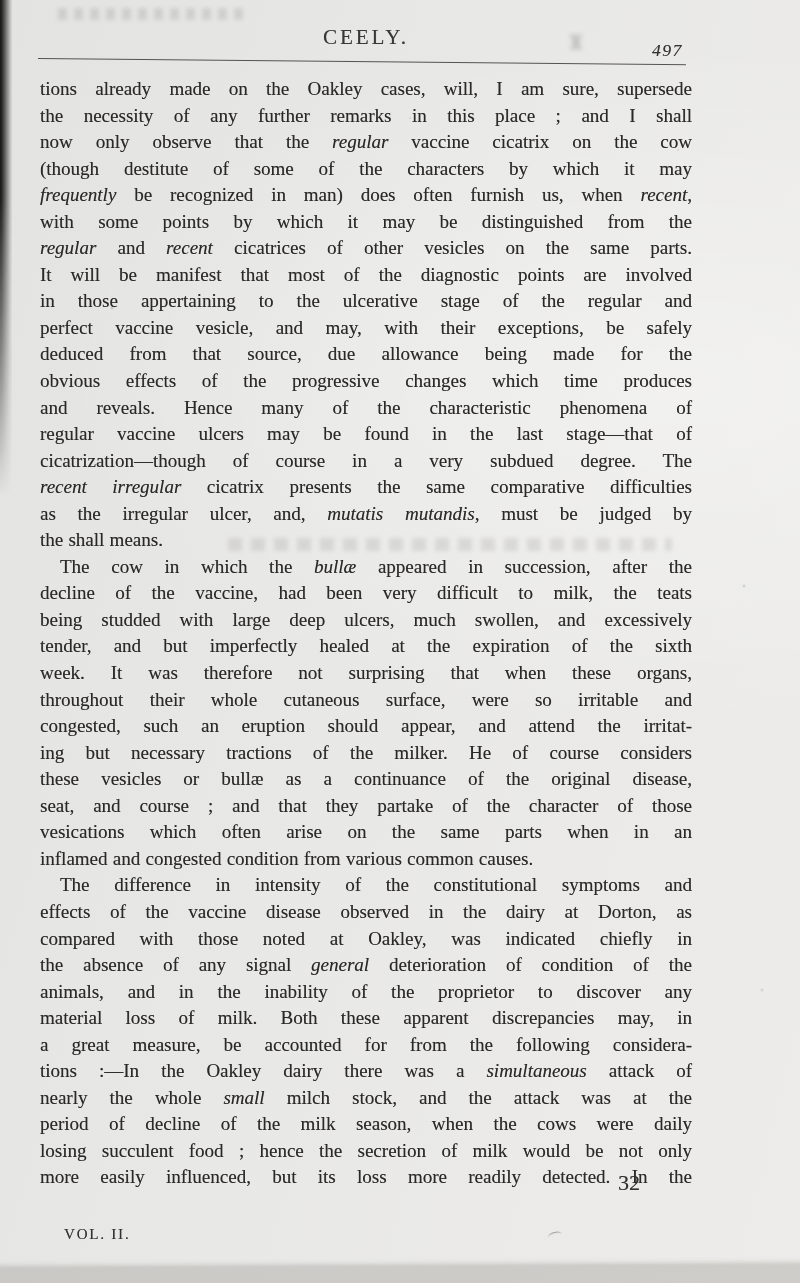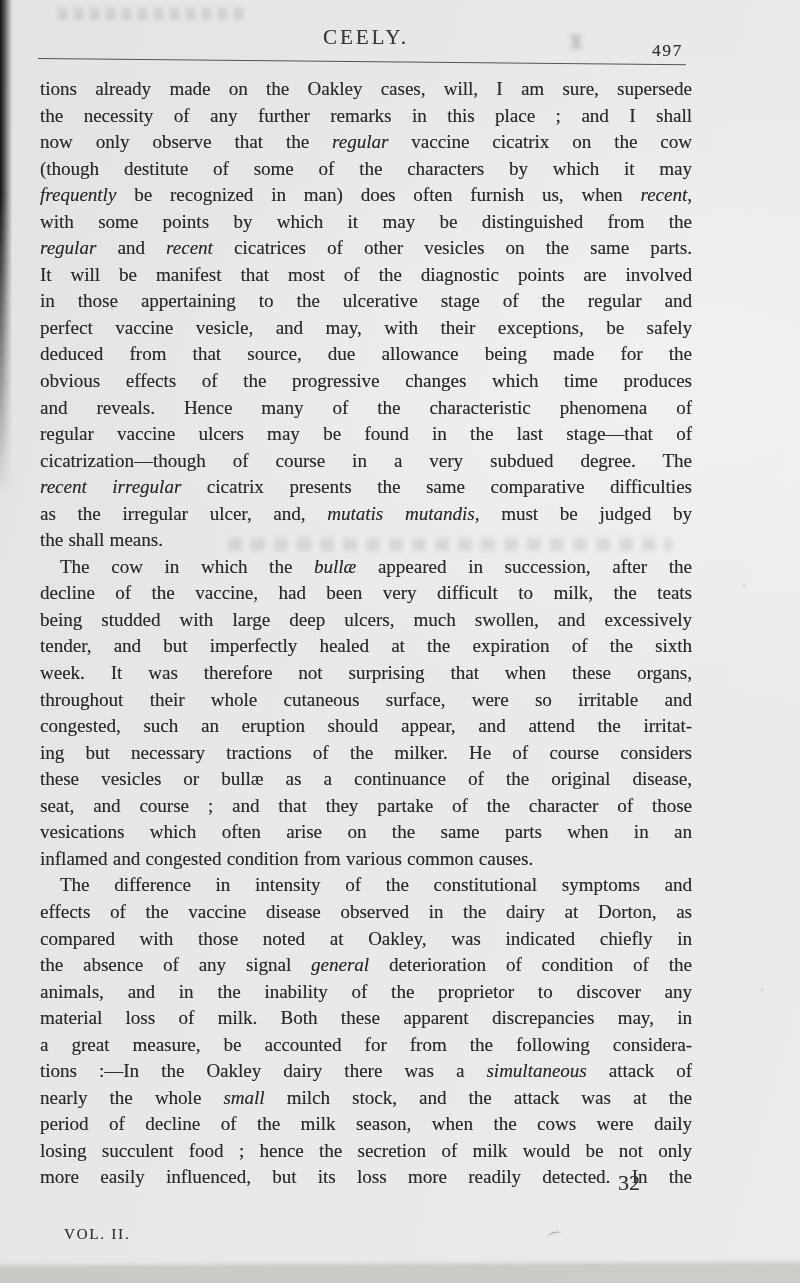--- a/index.html
+++ b/index.html
@@ -40,21 +40,21 @@
     box-shadow:0 -2px 4px rgba(118,116,110,.2);
     transform:rotate(-0.25deg); filter:blur(1px);
   }
 
   .running-head {
     position:absolute; top:25px; left:0; width:732px; text-align:center;
     font-size:21px; letter-spacing:3px; color:#3a3836;
   }
   .page-number {
     position:absolute; top:40px; left:652px;
-    font-size:17.5px; letter-spacing:1.5px; color:#343230;
+    font-size:17.5px; letter-spacing:1.5px; color:#343230;font-style:italic;
   }
   .header-rule {
     position:absolute; top:58px; left:38px; width:648px; height:0;
     border-top:1.8px solid rgba(58,56,52,.85);
     transform:rotate(0.55deg); transform-origin:left center;
     filter:blur(.3px);
   }
 
   .bodytext {
     position:absolute; left:40px; top:76px; width:652px;

